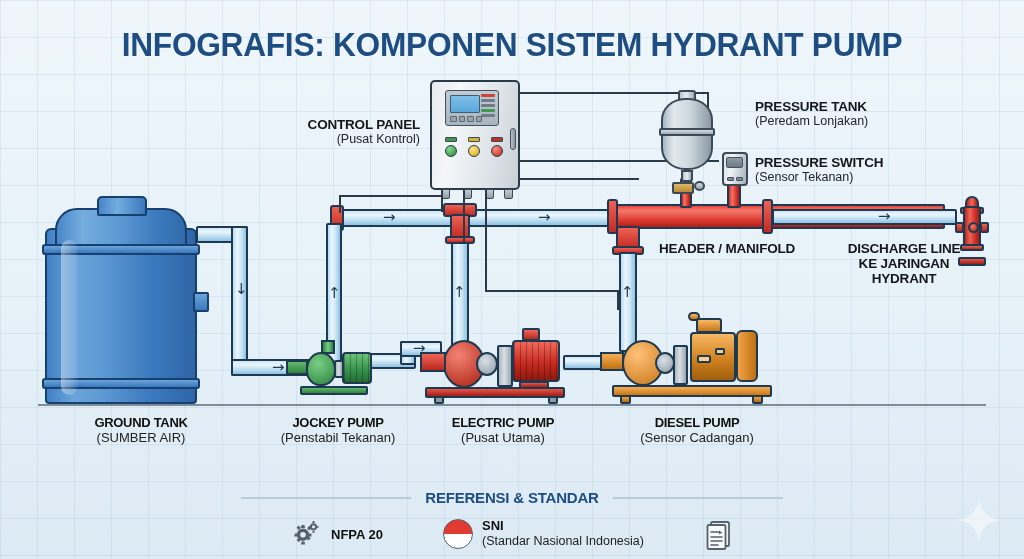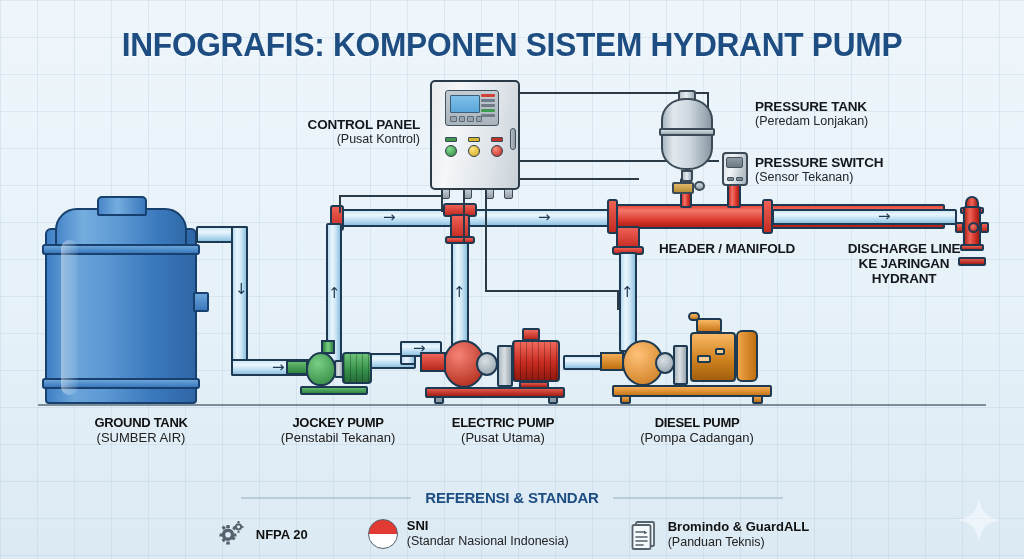--- a/index.html
+++ b/index.html
@@ -496,21 +496,21 @@
   <div class="cap" style="left:243px;top:415px;width:190px;text-align:center;">
     <div class="c1">JOCKEY PUMP</div>
     <div class="c2">(Penstabil Tekanan)</div>
   </div>
   <div class="cap" style="left:413px;top:415px;width:180px;">
     <div class="c1">ELECTRIC PUMP</div>
     <div class="c2">(Pusat Utama)</div>
   </div>
   <div class="cap" style="left:604px;top:415px;width:186px;">
     <div class="c1">DIESEL PUMP</div>
-    <div class="c2">(Pompa Cadangan)</div>
+    <div class="c2">(Sensor Cadangan)</div>
   </div>
 
   <div id="footer">
     <div id="ftitle">
       <div class="rule"></div>
       <div>REFERENSI &amp; STANDAR</div>
       <div class="rule"></div>
     </div>
     <div id="refs">
 
@@ -541,22 +541,18 @@
           <rect x="7" y="3" width="18" height="24" rx="1.6" fill="#eef3f6" stroke="#55626d" stroke-width="1.8"></rect>
           <rect x="3.5" y="6" width="18" height="24" rx="1.6" fill="#f7fafc" stroke="#55626d" stroke-width="1.8"></rect>
           <g stroke="#55626d" stroke-width="1.6" stroke-linecap="round">
             <line x1="7" y1="13" x2="15" y2="13"></line>
             <line x1="7" y1="18" x2="18" y2="18"></line>
             <line x1="7" y1="22" x2="18" y2="22"></line>
             <line x1="7" y1="26" x2="14" y2="26"></line>
           </g>
           <path d="M15 11.5l3.5 2.2-3.5 1.6z" fill="#55626d"></path>
         </svg>
-        <div class="rtxt">
-          <div class="r1">Bromindo &amp; GuardALL</div>
-          <div class="r2">(Panduan Teknis)</div>
-        </div>
       </div>
 
     </div>
   </div>
 
 </div>
 
 </body></html>

